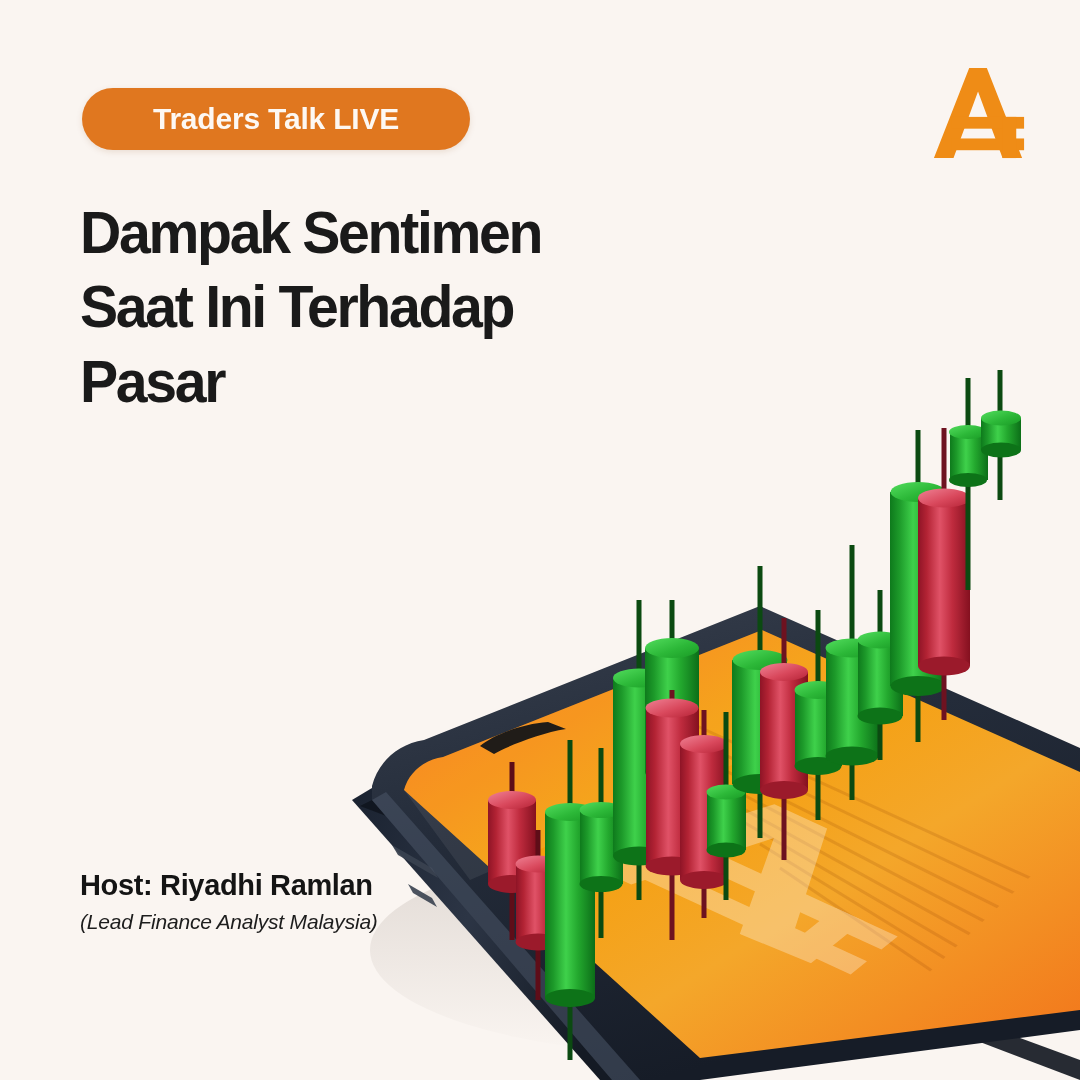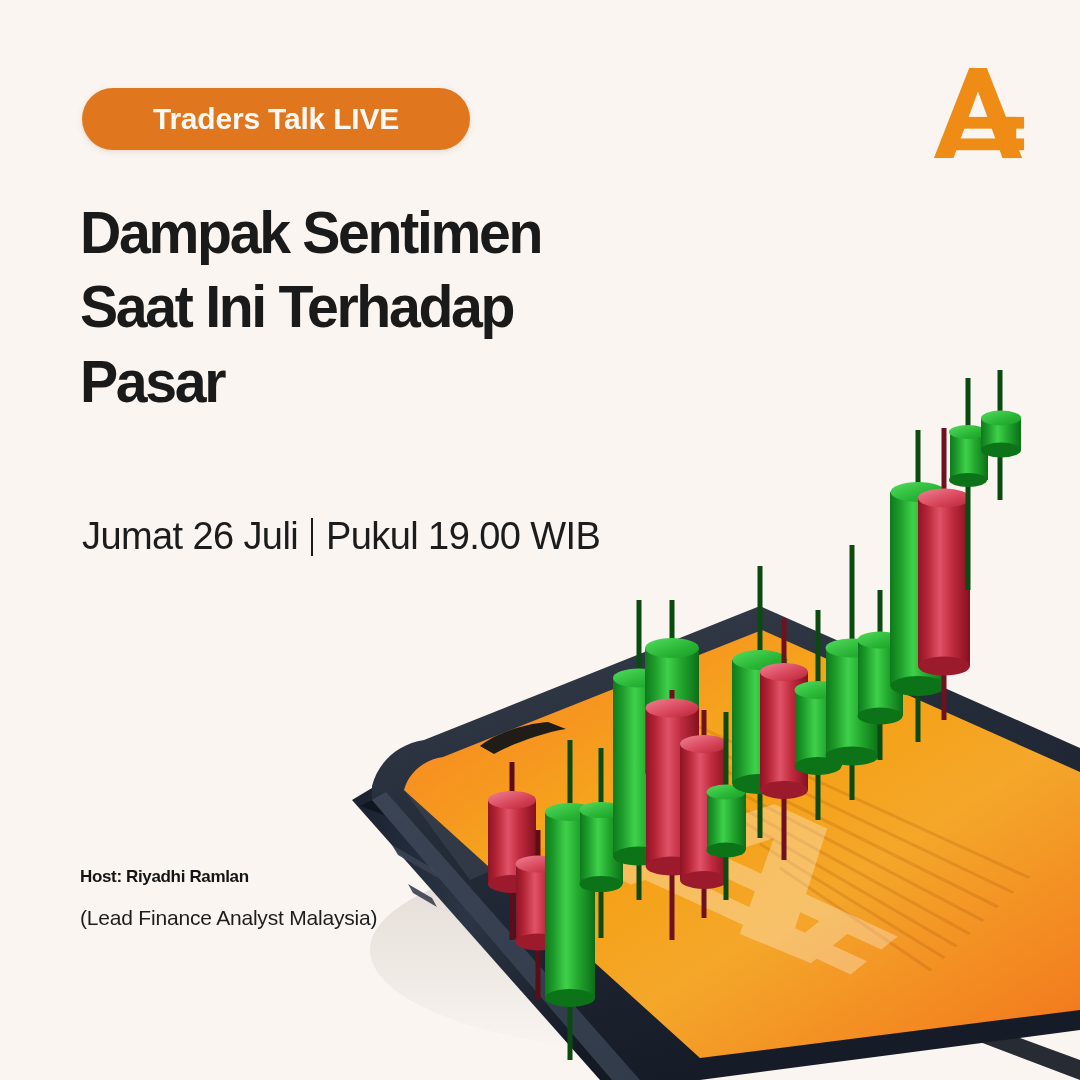--- a/index.html
+++ b/index.html
@@ -50,26 +50,26 @@
     color:#1c1c1c;font-size:38px;font-weight:400;
     letter-spacing:-.6px;white-space:nowrap;
     display:flex;align-items:center;gap:13px;
   }
   .dt-sep{display:inline-block;width:2px;height:38px;background:#1c1c1c;}
 
   
   .credits{position:absolute;left:80px;top:866px;width:520px;}
   .credit-block{margin-bottom:30px;}
   .credit-name{
-    color:#141414;font-size:17px;font-weight:bold;
+    color:#141414;font-size:29px;font-weight:bold;
     letter-spacing:-.35px;line-height:1.34;white-space:nowrap;
   }
   .credit-role{
     color:#1d1d1d;font-size:21px;font-weight:400;
-    letter-spacing:-.2px;line-height:1.4;white-space:nowrap;margin-top:14px;
+    letter-spacing:-.2px;line-height:1.4;white-space:nowrap;margin-top:2px;font-style:italic;
   }
 </style>
 </head>
 <body>
 
 <div id="poster">
 
   <svg class="art" viewBox="0 0 1080 1080" width="1080" height="1080">
     <defs>
       <linearGradient id="screenGrad" x1="0" y1="0" x2="1" y2="1">
@@ -314,25 +314,20 @@
         <rect x="74" y="56" width="14" height="42"></rect>
       </g>
     </svg>
 
     <div class="headline">
       <span class="hl">Dampak Sentimen</span>
       <span class="hl">Saat Ini Terhadap</span>
       <span class="hl">Pasar</span>
     </div>
 
-    <div class="datetime">
-      <span>Jumat 26 Juli</span>
-      <span class="dt-sep"></span>
-      <span>Pukul 19.00 WIB</span>
-    </div>
 
     <div class="credits">
       <div class="credit-block">
         <div class="credit-name">Host: Riyadhi Ramlan</div>
         <div class="credit-role">(Lead Finance Analyst Malaysia)</div>
       </div>
     </div>
 
   </div>
 </div>

